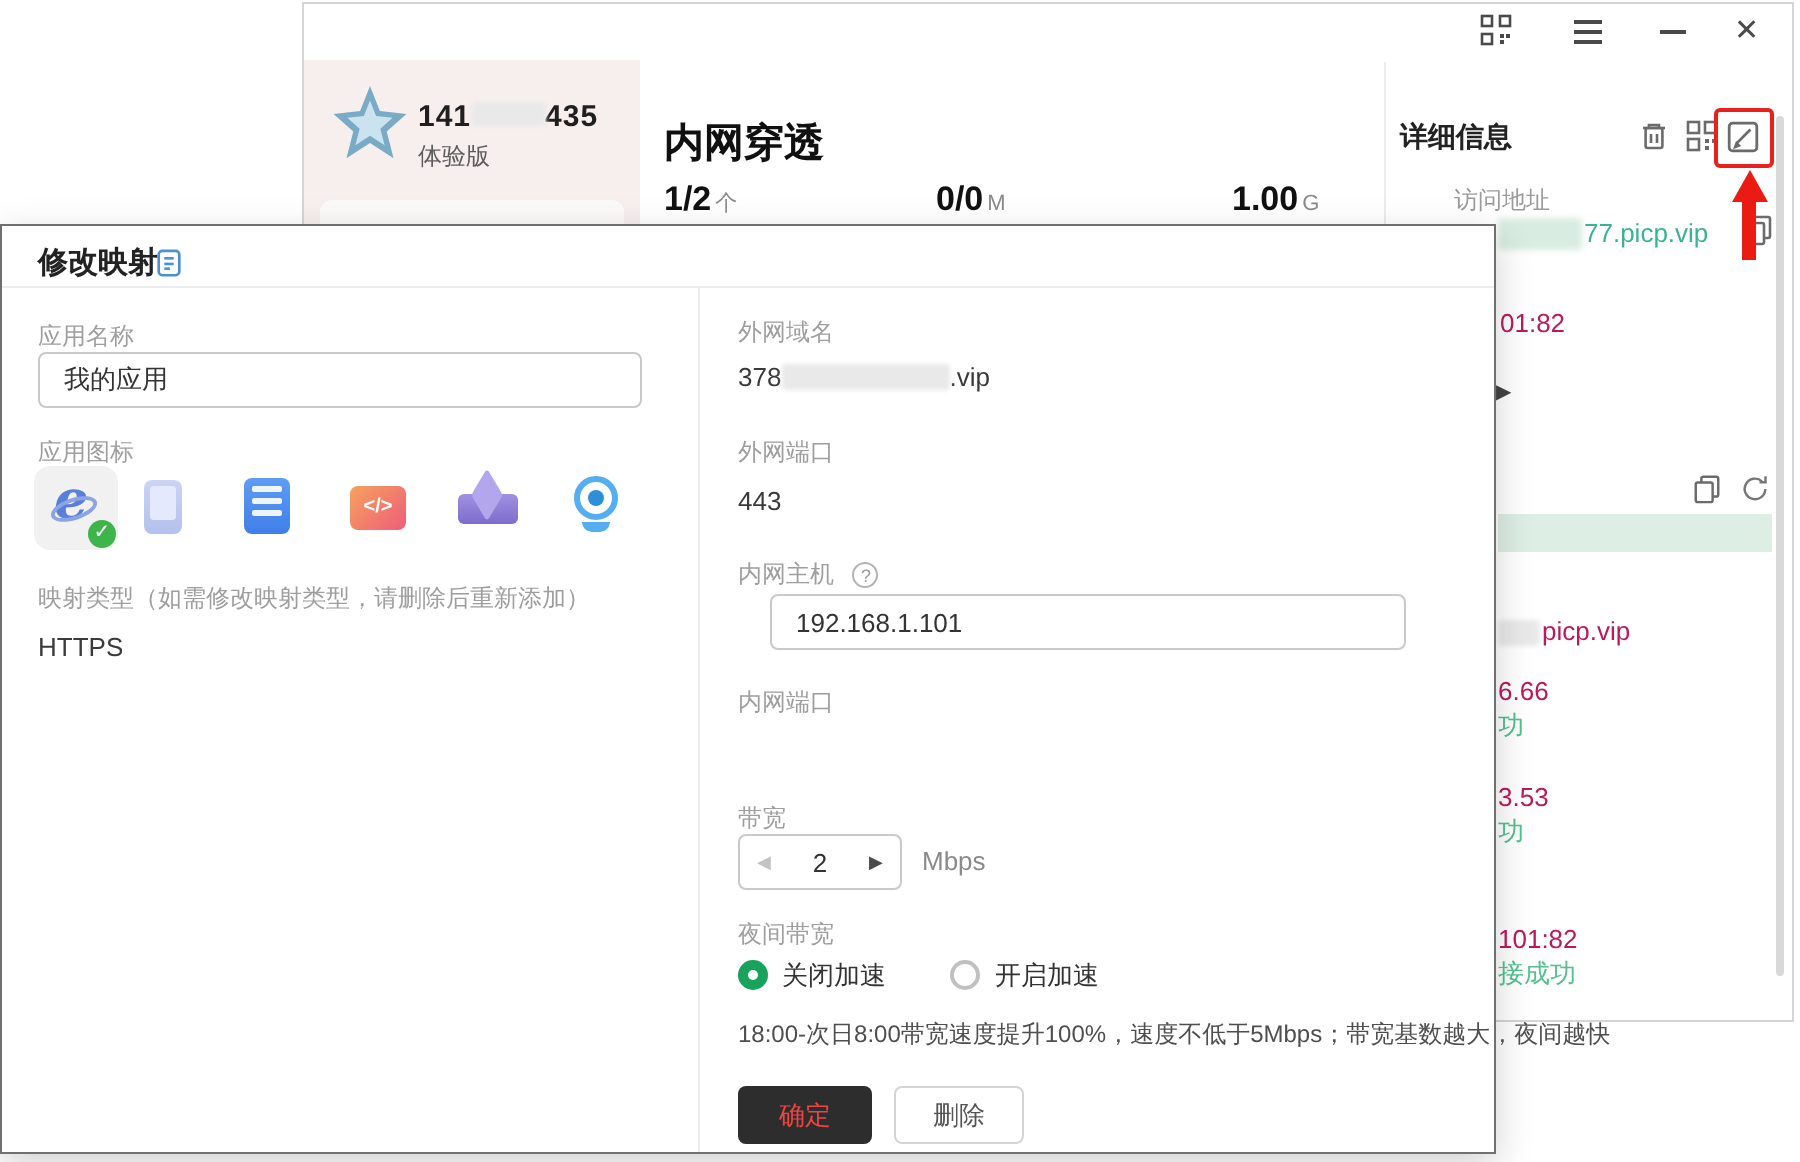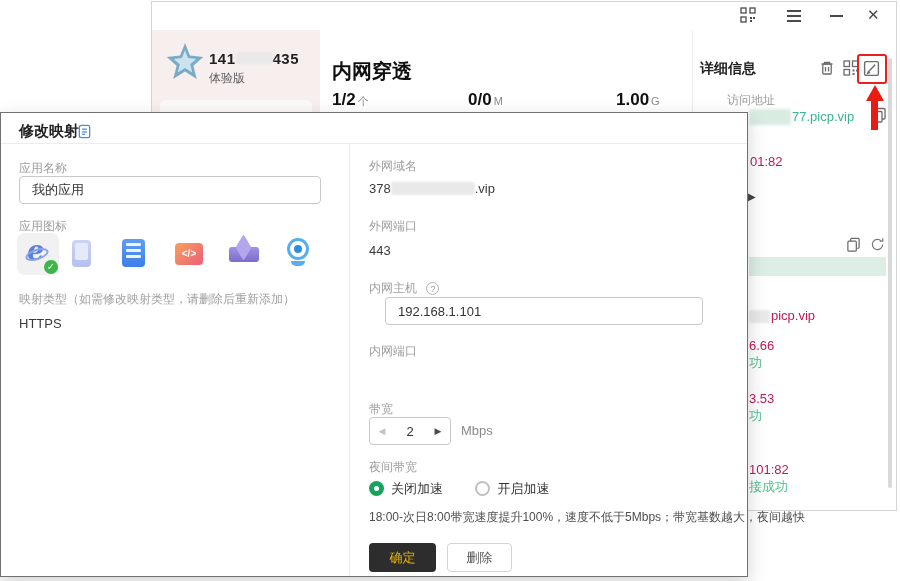--- a/index.html
+++ b/index.html
@@ -79,21 +79,21 @@
   .step-btn { width:24px; text-align:center; font-size:9px; cursor:pointer; }
   .step-left { color:#c3c3c3; }
   .step-right { color:#4a4a4a; }
   .step-val { flex:1; text-align:center; font-size:13px; color:#333; }
   .radio { width:15px; height:15px; border-radius:50%; display:inline-block; vertical-align:-3px; }
   .radio-on { background:#17a35b; position:relative; }
   .radio-on::after { content:""; position:absolute; left:5px; top:5px; width:5px; height:5px; border-radius:50%; background:#fff; }
   .radio-off { border:2px solid #c0c0c0; background:#fff; }
   .radio-label { font-size:13px; color:#333; margin-left:7px; }
   .night-note { font-size:12px; color:#4e4e4e; white-space:nowrap; }
-  .btn-confirm { width:67px; height:29px; background:#2d2d2d; border:none; border-radius:4px; color:#eab308; font-size:13px; cursor:pointer;
+  .btn-confirm { width:67px; height:29px; background:#2d2d2d; border:none; border-radius:4px; color:#ef4444; font-size:13px; cursor:pointer;
     font-family:"Liberation Sans","DejaVu Sans",sans-serif; }
   .btn-delete { width:65px; height:29px; background:#fff; border:1px solid #d4d4d4; border-radius:4px; color:#555; font-size:13px; cursor:pointer;
     font-family:"Liberation Sans","DejaVu Sans",sans-serif; }
 </style>
 </head>
 <body>
 
 <div class="stage">
 
   <div class="abs app-window"></div>

